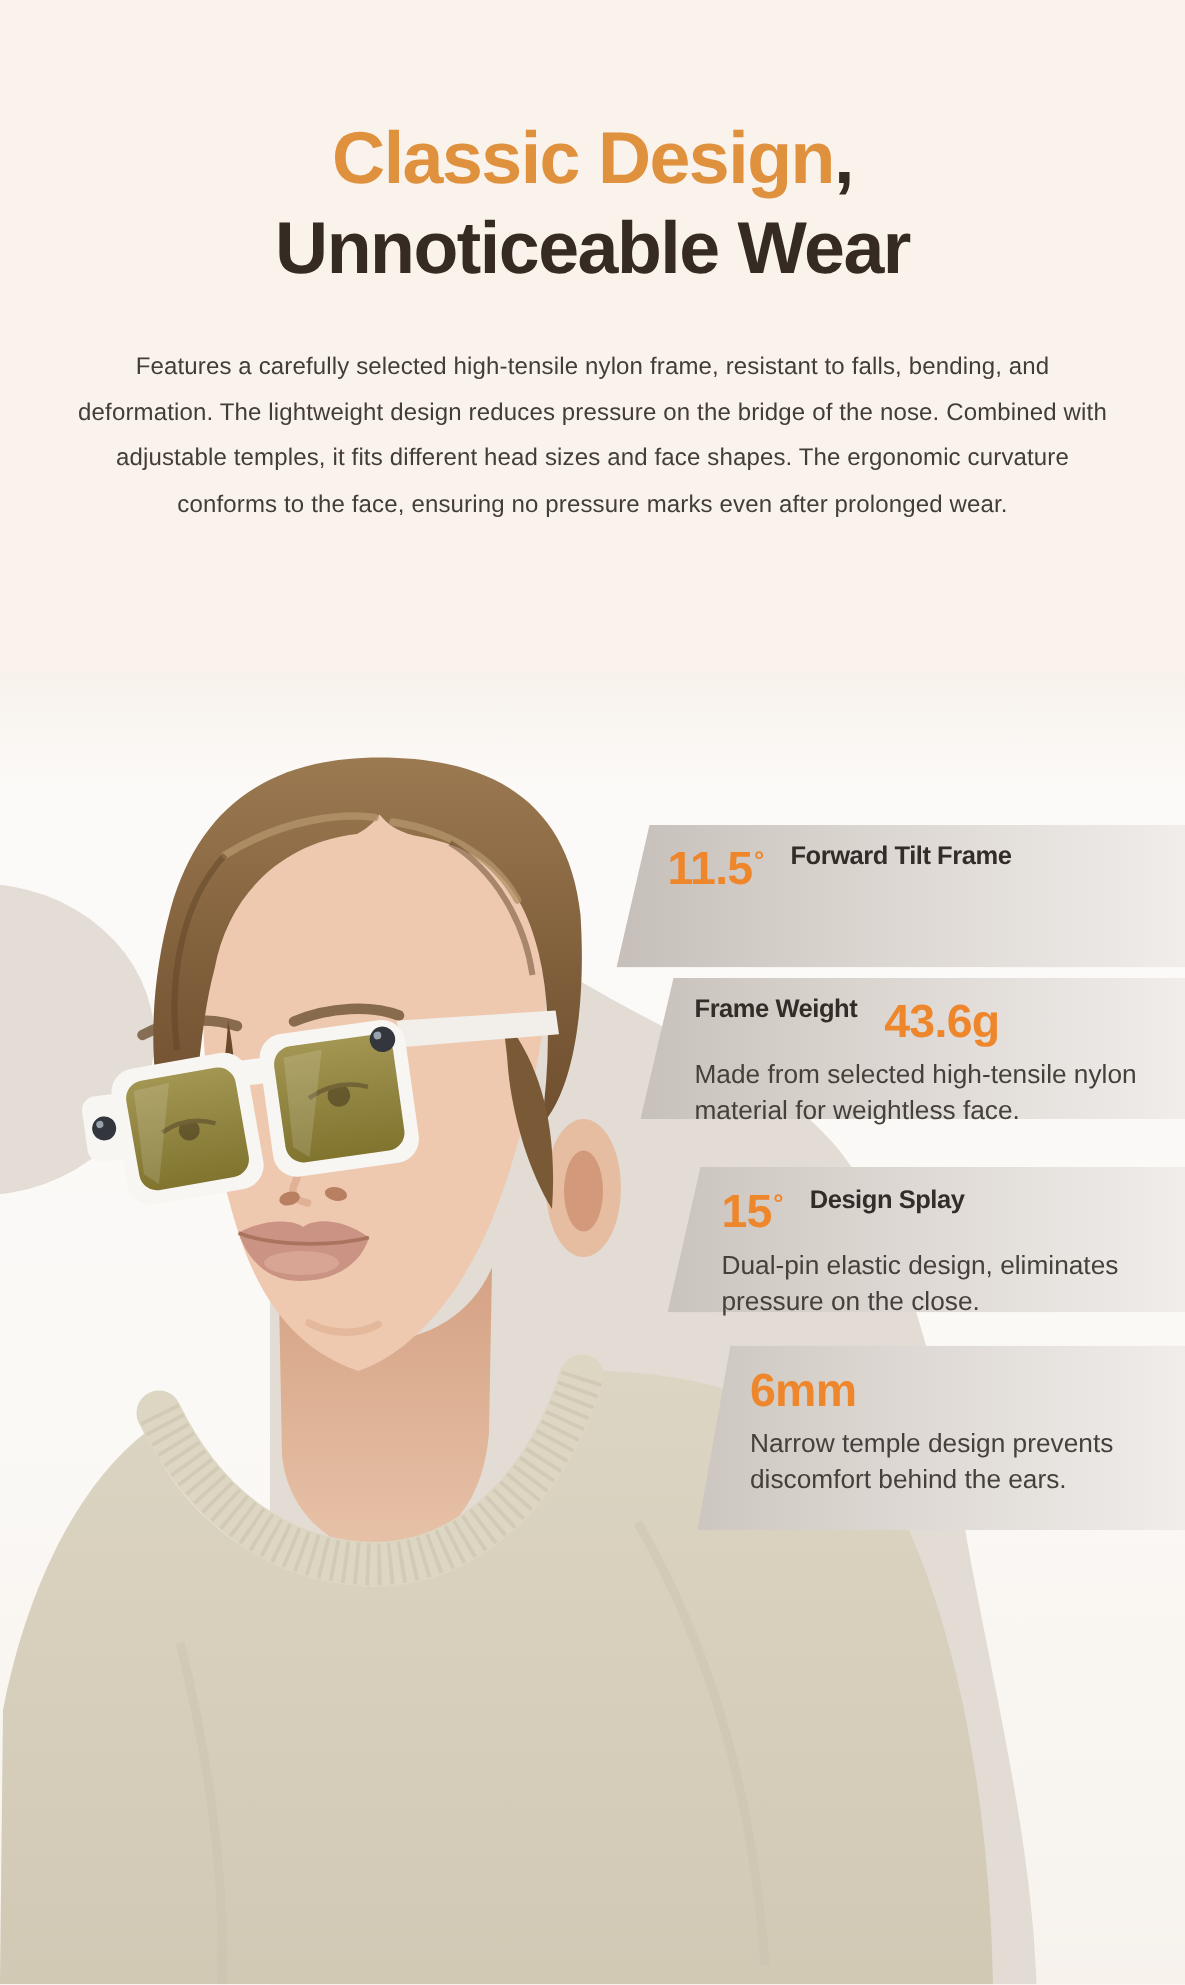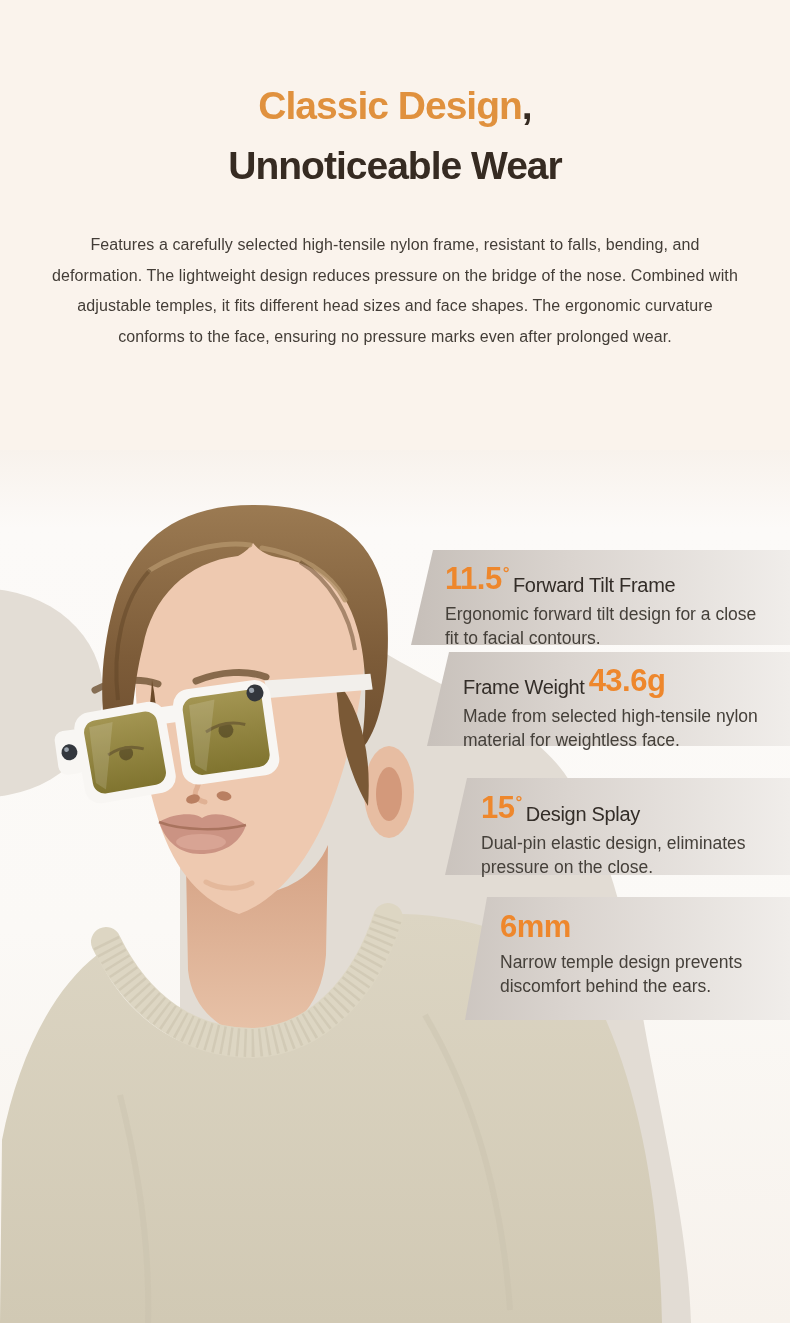--- a/index.html
+++ b/index.html
@@ -7,21 +7,21 @@
   body { font-family:"Liberation Sans","DejaVu Sans",sans-serif; }
 
   .page{
     position:relative; width:790px; height:1323px; overflow:hidden;
     background:var(--page_bg,#faf3ec);
   }
 
   
   .hero{ position:relative; padding-top:76px; text-align:center; z-index:3; }
   .hero h1{
-    font-size:39px; line-height:60px; font-weight:800; letter-spacing:-1px;
+    font-size:49px; line-height:60px; font-weight:800; letter-spacing:-1px;
     color:var(--heading_dark,#362b22);
   }
   .hero h1 .accent{ color:var(--heading_orange,#e0913e); }
   .intro{
     margin:34px auto 0; width:694px;
     font-size:16px; line-height:30.5px; letter-spacing:.1px;
     color:var(--body_text,#433d37); text-align:center;
   }
 
   
@@ -45,27 +45,27 @@
   .f2 .band{ clip-path:polygon(449px 0,100% 0,100% 100%,427px 100%); }
   .f2 .content{ padding:11px 0 0 463px; }
   .f3{ top:328px; height:97px; }
   .f3 .band{ clip-path:polygon(467px 0,100% 0,100% 100%,445px 100%); }
   .f3 .content{ padding:12px 16px 0 481px; }
   .f4{ top:447px; height:123px; }
   .f4 .band{ clip-path:polygon(487px 0,100% 0,100% 100%,465px 100%); }
   .f4 .content{ padding:12px 4px 0 500px; }
 
   .content{ position:relative; }
-  .ftitle{ display:flex; align-items:flex-end; gap:4px; white-space:nowrap; }
+  .ftitle{ display:flex; align-items:flex-start; gap:18px; white-space:nowrap; }
   .fvalue{
     font-size:31px; font-weight:800; letter-spacing:-.5px;
     color:var(--accent_orange,#ee872c);
   }
   .fvalue .unit{ font-size:.55em; vertical-align:.6em; margin-left:1px; }
-  .flabel{ font-size:20px; font-weight:400; letter-spacing:-.3px; color:#332d28; }
+  .flabel{ font-size:17px; font-weight:700; letter-spacing:-.3px; color:#332d28; }
   .fdesc{
     margin-top:6px; font-size:17.5px; line-height:23.5px; color:#45403a;
   }
   .f1 .fdesc{ max-width:312px; }
   .f2 .fdesc{ max-width:324px; }
   .f3 .fdesc{ max-width:300px; }
   .f4 .fdesc{ max-width:248px; }
 </style>
 </head>
 <body>
@@ -178,21 +178,20 @@
       </g>
     </svg>
 
     <div class="feature f1">
       <div class="band"></div>
       <div class="content">
         <div class="ftitle">
           <span class="fvalue"><span>11.5</span><span class="unit">°</span></span>
           <span class="flabel">Forward Tilt Frame</span>
         </div>
-        <p class="fdesc">Ergonomic forward tilt design for a close fit to facial contours.</p>
       </div>
     </div>
 
     <div class="feature f2">
       <div class="band"></div>
       <div class="content">
         <div class="ftitle">
           <span class="flabel">Frame Weight</span>
           <span class="fvalue">43.6g</span>
         </div>

